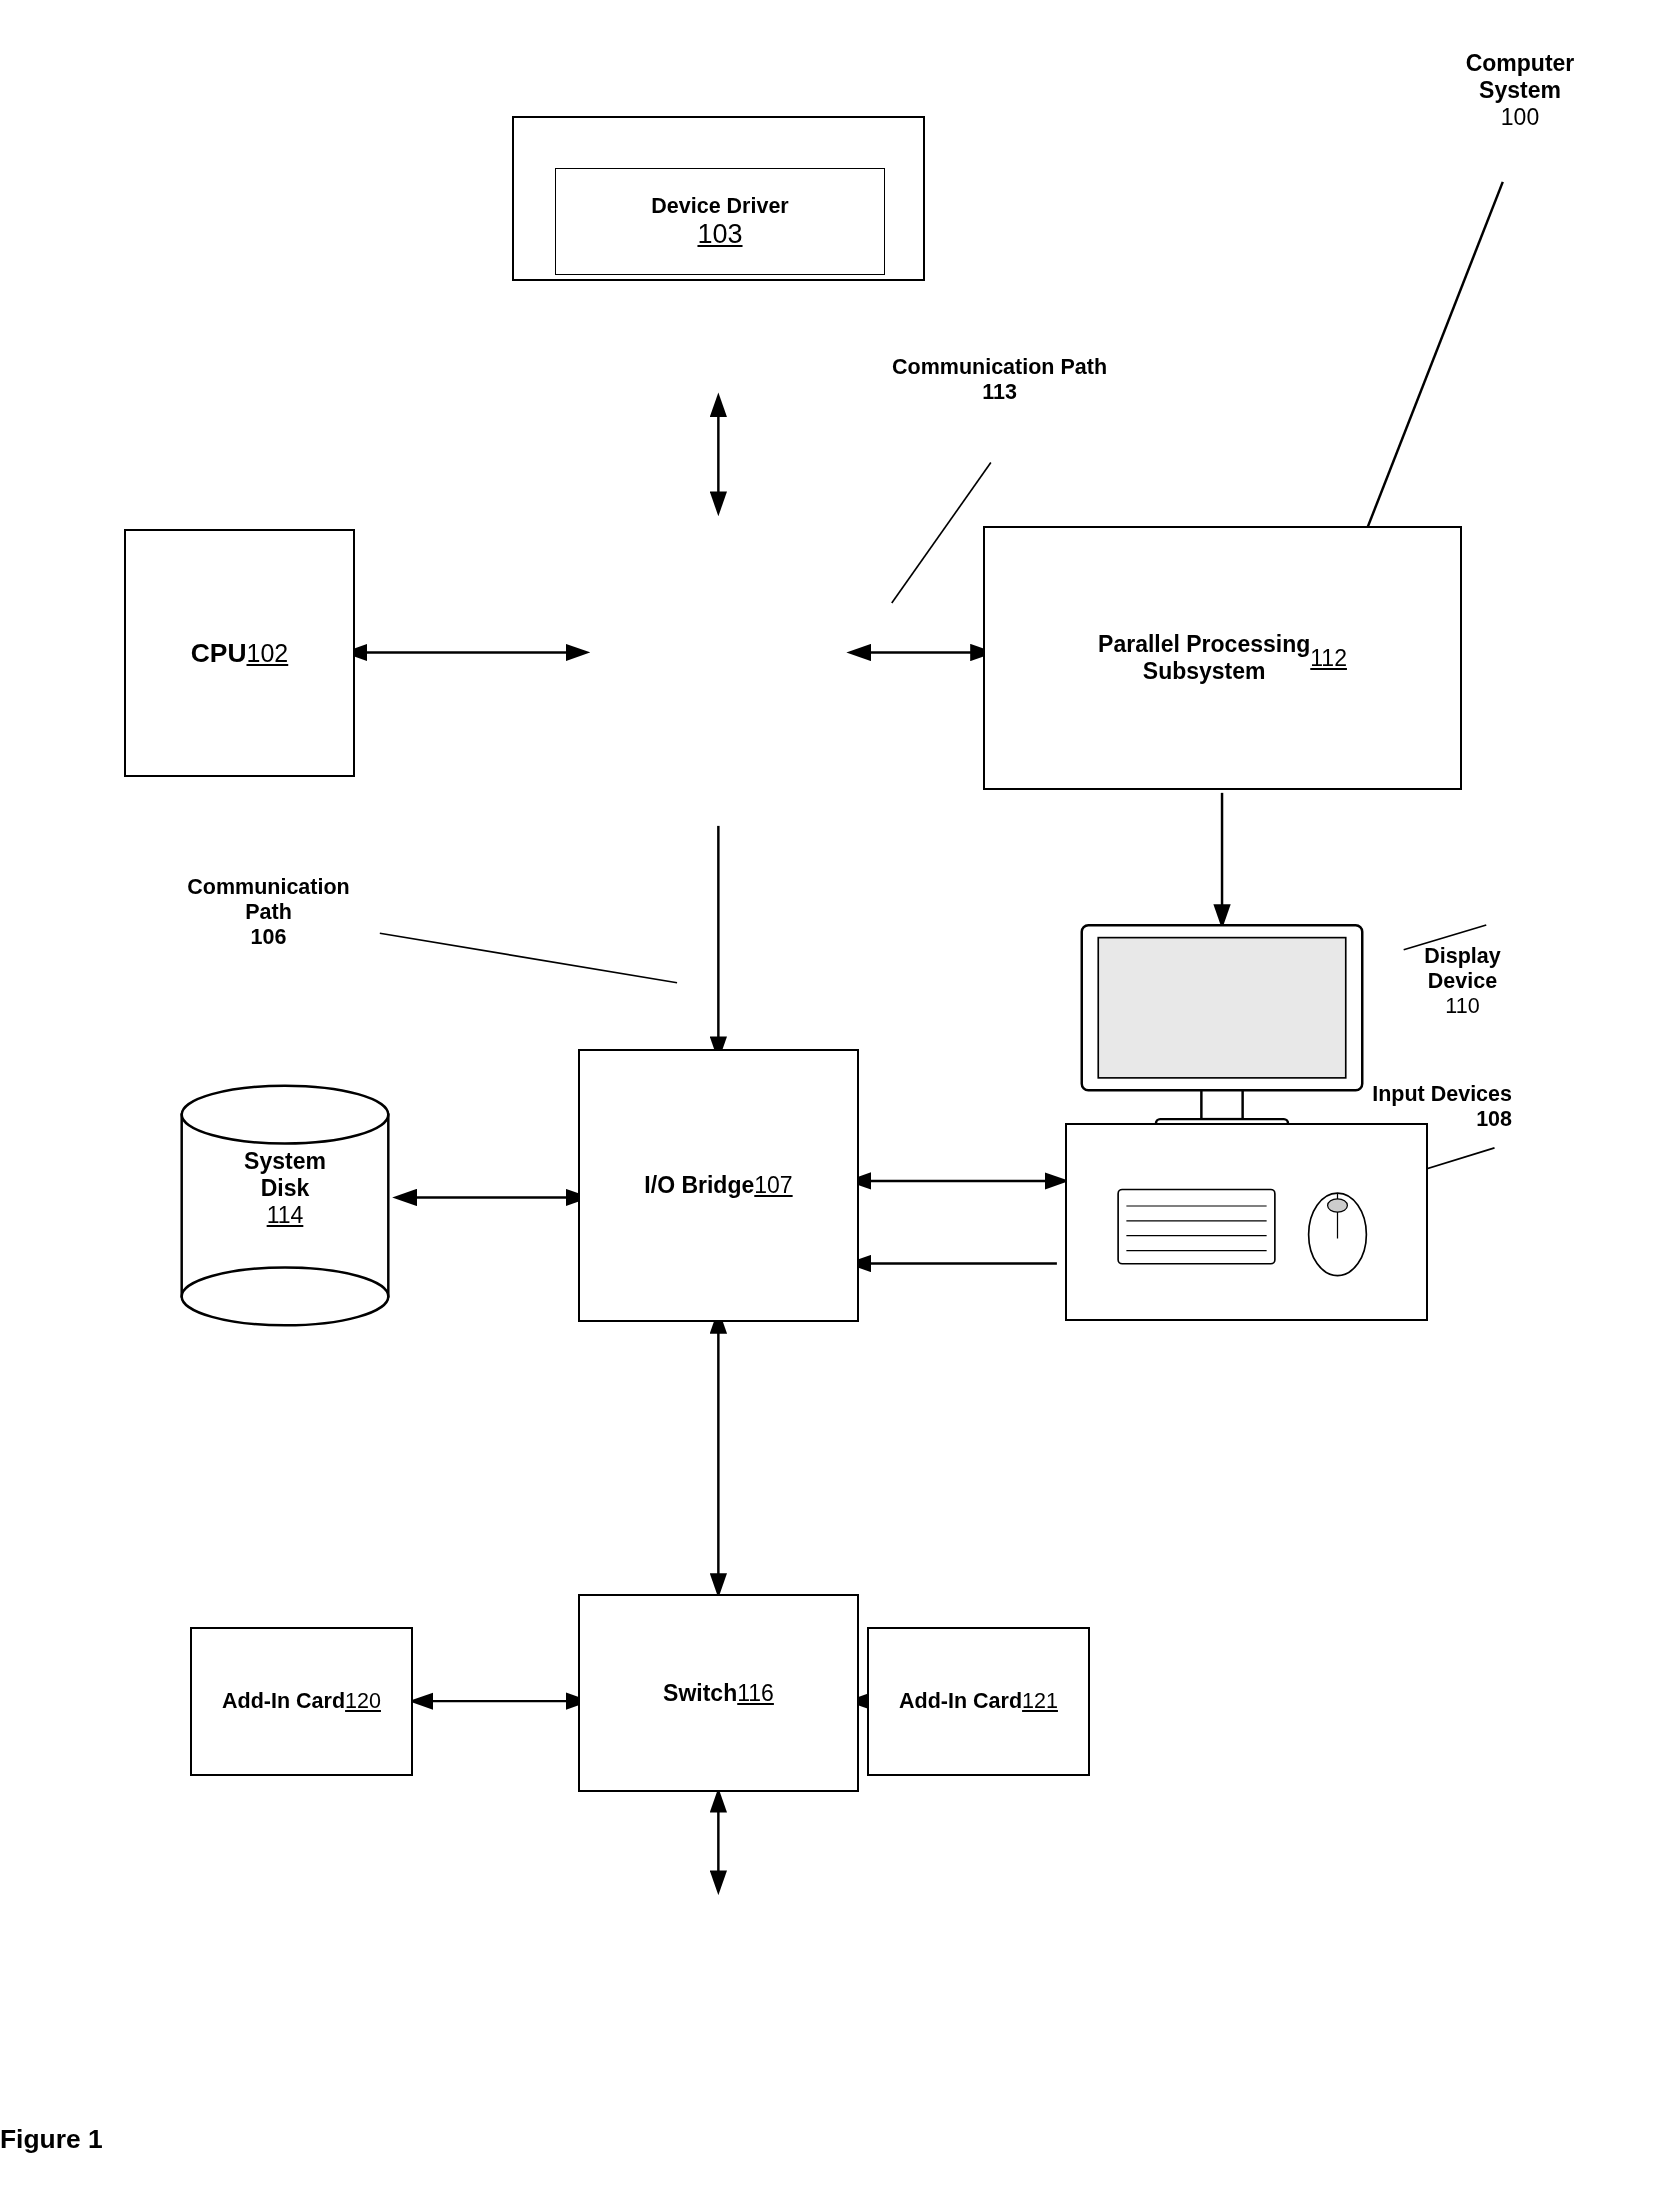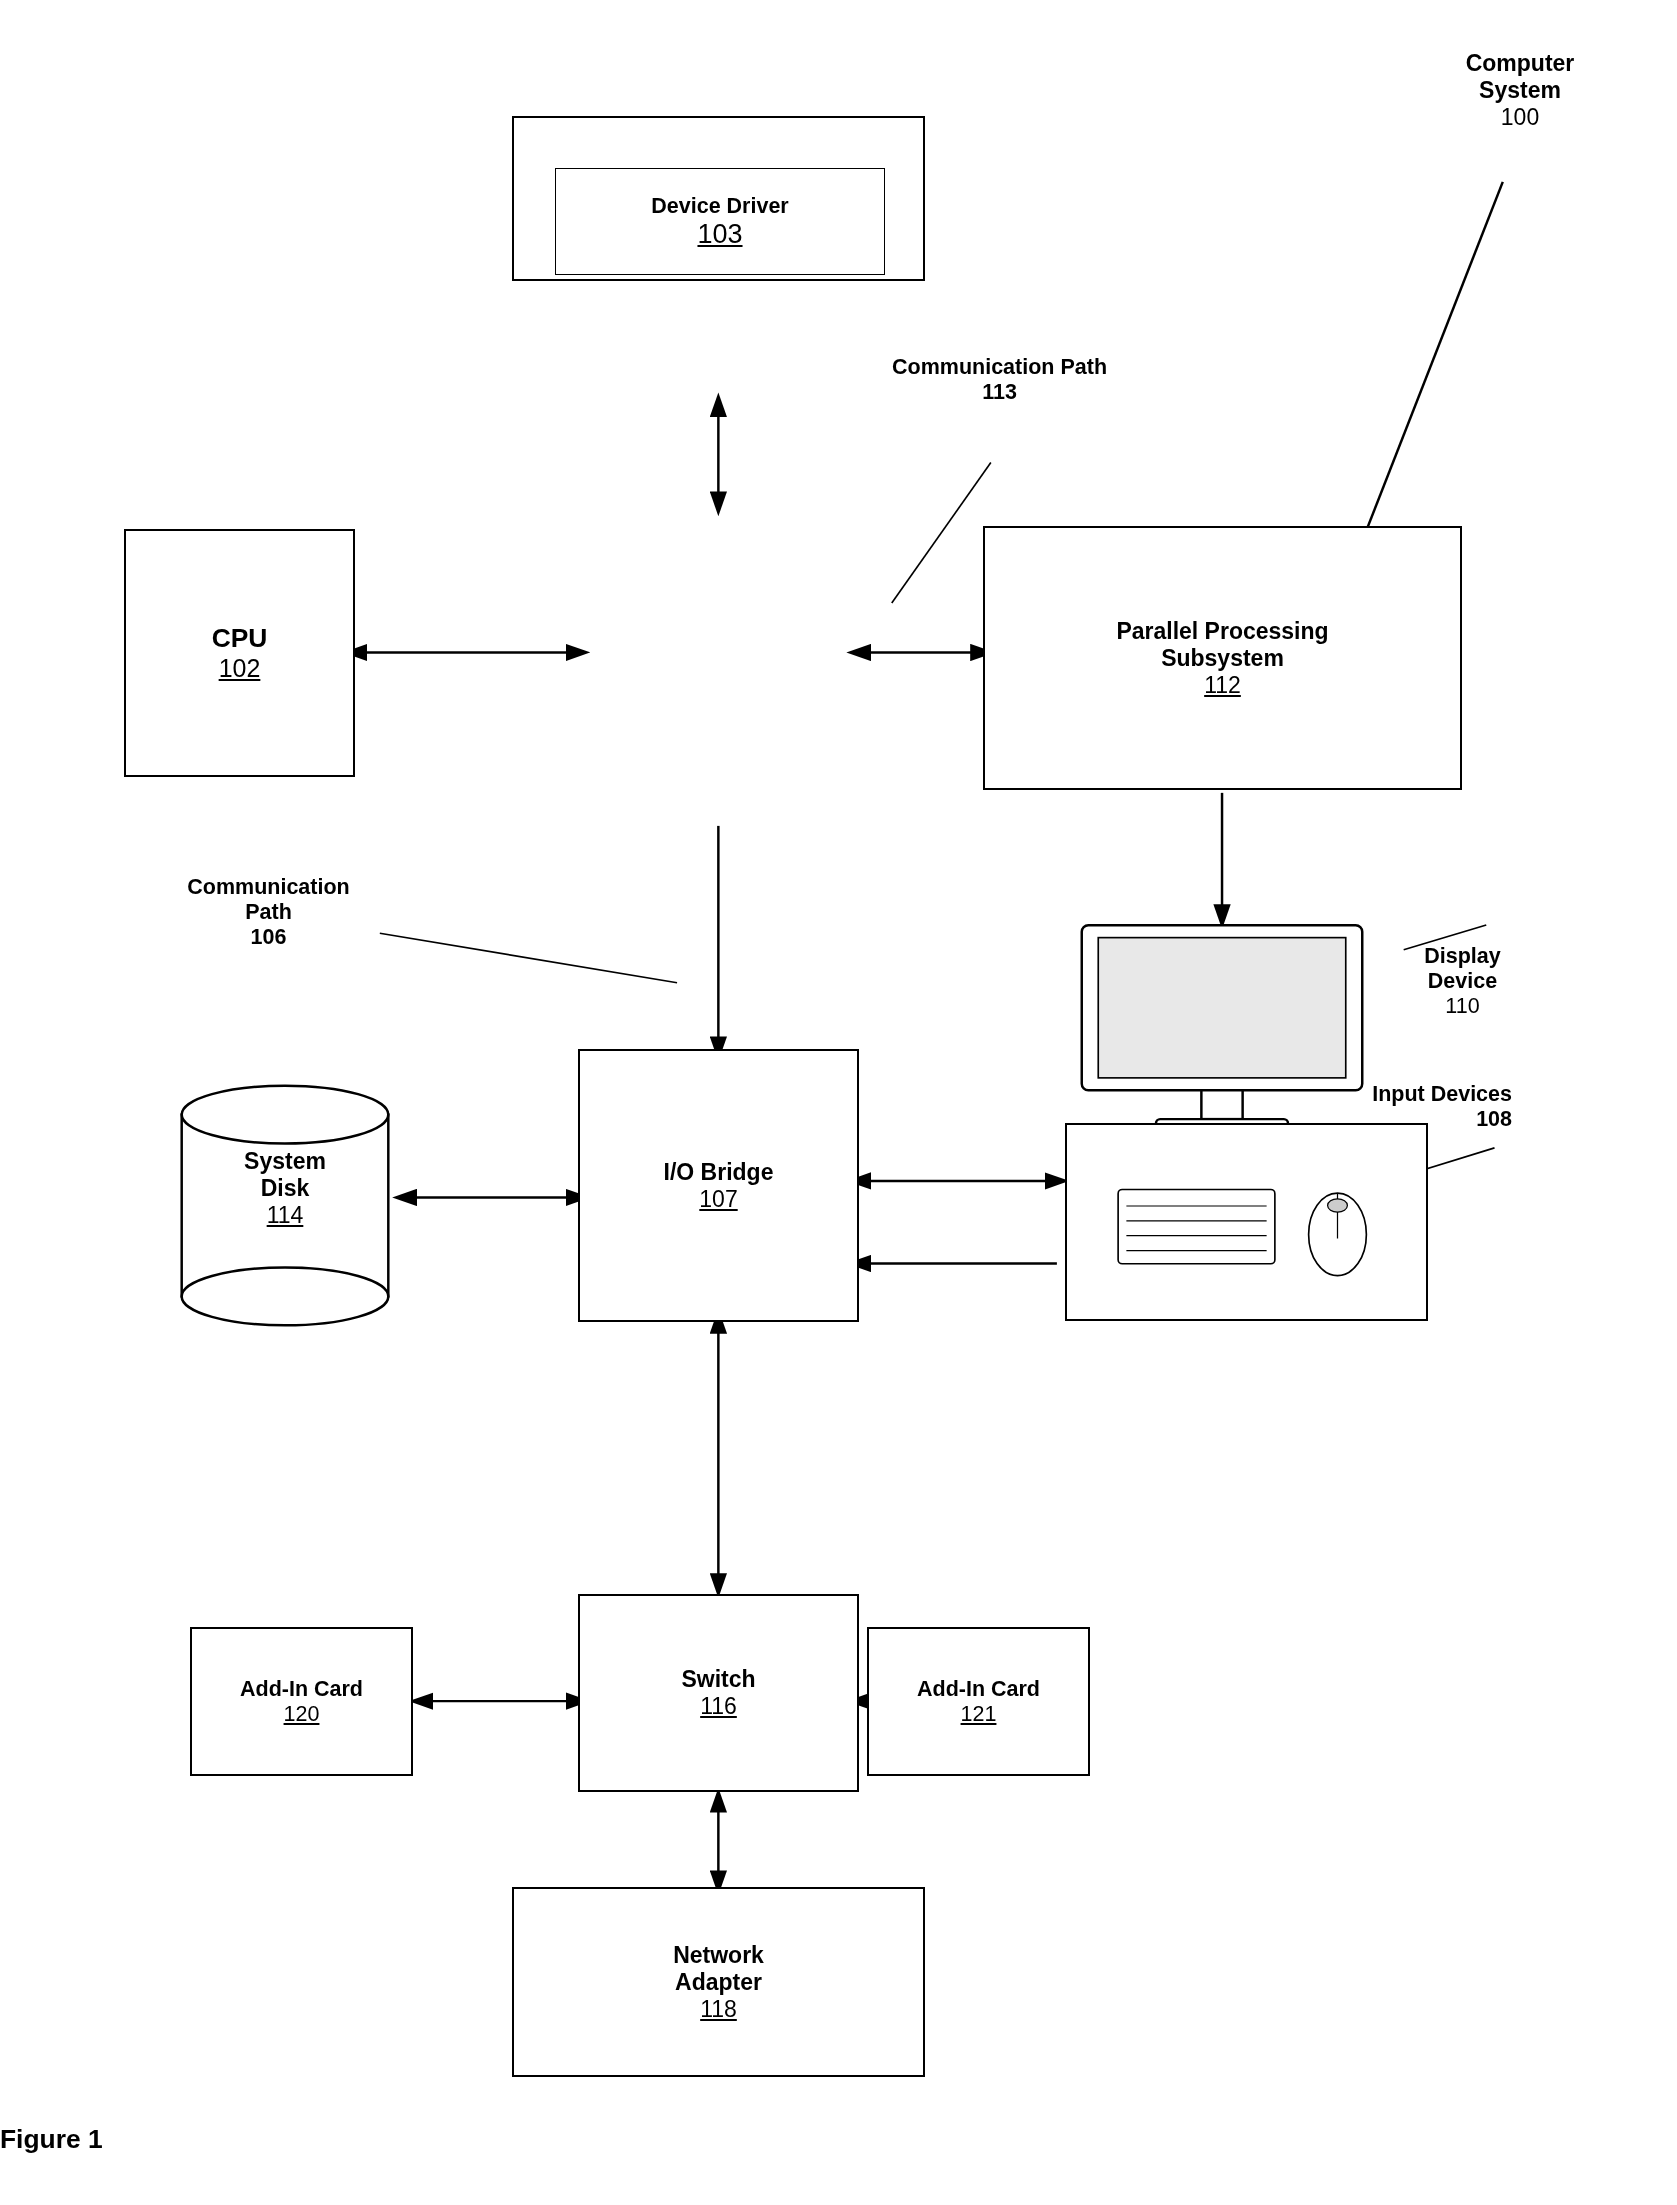--- a/index.html
+++ b/index.html
@@ -14,21 +14,21 @@
     .diagram-container {
       position: relative;
       width: 1677px;
       height: 2205px;
     }
     .box {
       position: absolute;
       border: 2.5px solid #000;
       background: #fff;
       display: flex;
-      flex-direction: column;
+      flex-direction: row;
       align-items: center;
       justify-content: center;
       text-align: center;
     }
     .box-inner {
       position: absolute;
       border: 1.7px solid #000;
       background: #fff;
       display: flex;
       flex-direction: column;
@@ -222,23 +222,19 @@
   <div class="box" style="left:190px; top:1627px; width:223px; height:149px;">
     <span style="font-weight:bold; font-size:21.5px;">Add-In Card</span>
     <span style="font-size:21.5px; text-decoration:underline;">120</span>
   </div>
 
   <div class="box" style="left:867px; top:1627px; width:223px; height:149px;">
     <span style="font-weight:bold; font-size:21.5px;">Add-In Card</span>
     <span style="font-size:21.5px; text-decoration:underline;">121</span>
   </div>
 
-  <div class="box" style="left:512px; top:1887px; width:413px; height:190px;">
-    <span style="font-weight:bold; font-size:23px;">Network<br>Adapter</span>
-    <span style="font-size:23px; text-decoration:underline;">118</span>
-  </div>
 
   <div class="label" style="bottom:50px; left:0; right:0; text-align:left;">
     <span style="font-weight:bold; font-size:26.4px;">Figure 1</span>
   </div>
 
 </div>
 
 
 </body></html>

